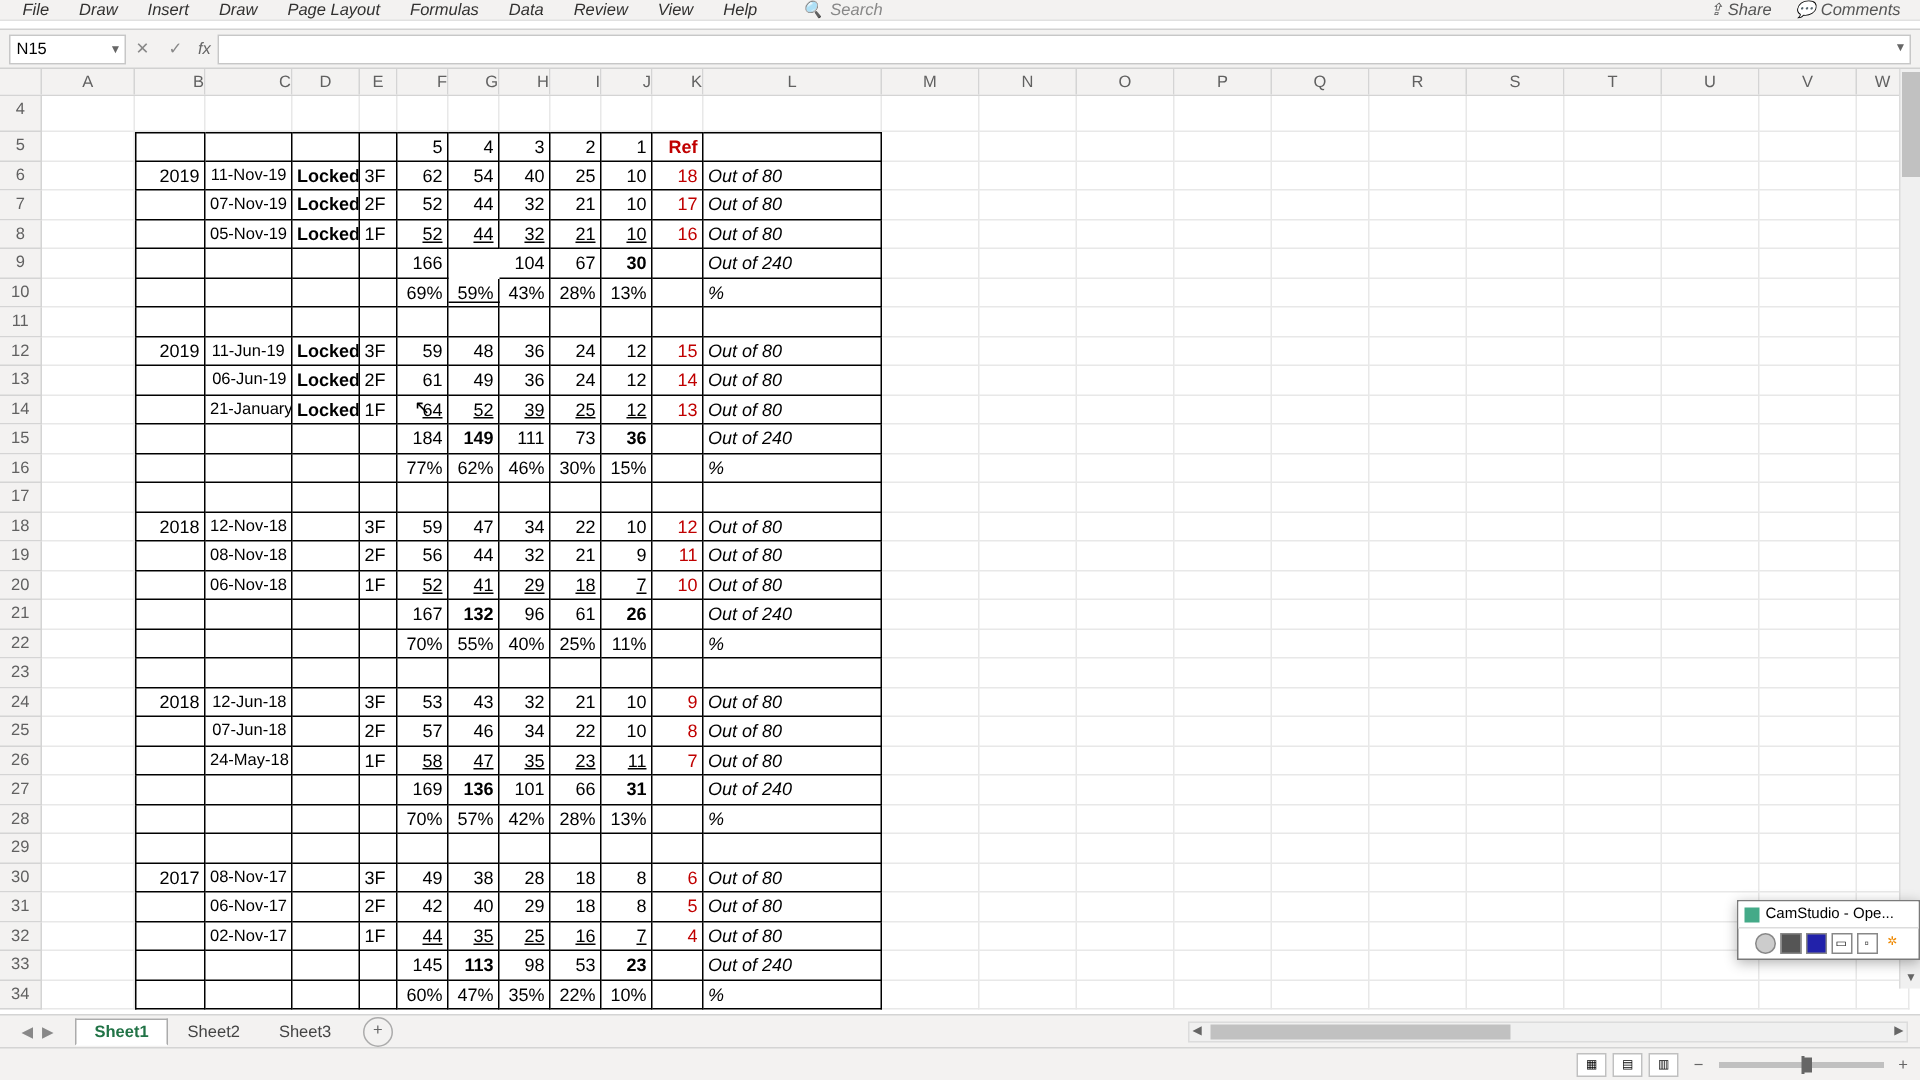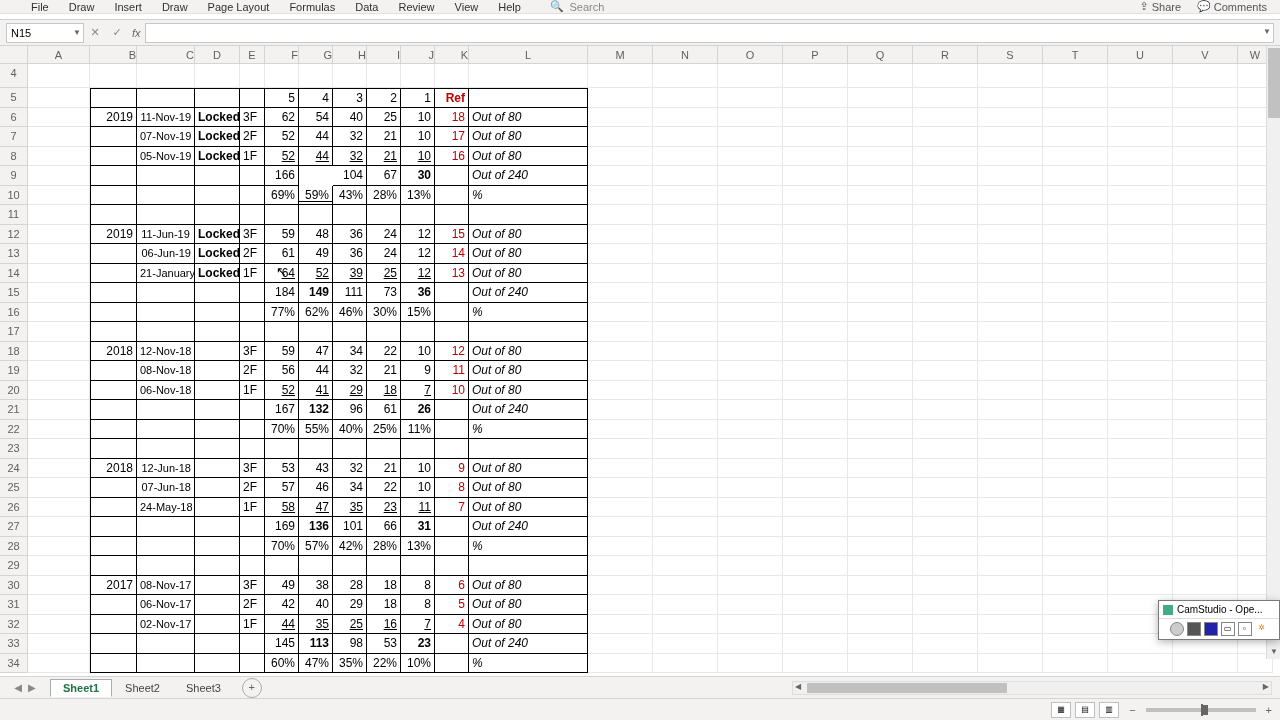--- a/index.html
+++ b/index.html
@@ -1,19 +1,19 @@
 <!DOCTYPE html>
 <html><head>
 <meta charset="utf-8">
 <style>
   * { box-sizing: border-box; margin: 0; padding: 0; }
   body { font-family: 'Segoe UI', Tahoma, sans-serif; font-size: 12px; background: #fff; overflow: hidden; width: 1280px; height: 720px; position: relative; }
   
   
-  .ribbon-tabs { height: 14px; background: #f3f2f1; border-bottom: 1px solid #e1e1e1; display: flex; align-items: center; padding-left: 21px; }
+  .ribbon-tabs { height: 14px; background: #f3f2f1; border-bottom: 1px solid #e1e1e1; display: flex; align-items: center; padding-left: 5px; font-style: italic; }
   .ribbon-tab { padding: 0 10px; font-size: 11px; color: #323130; cursor: pointer; }
   .ribbon-right { margin-left: auto; display: flex; align-items: center; padding-right: 5px; }
   .share-btn { color: #555; font-size: 11px; padding: 0 8px; display: flex; align-items: center; gap: 3px;}
   .comments-btn { color: #555; font-size: 11px; padding: 0 8px; display: flex; align-items: center; gap: 3px;}
   .search-box { display: flex; align-items: center; gap: 5px; margin-left: 20px; color: #888; font-size: 11px;}
   
   
   .formula-row { height: 26px; background: #f3f2f1; border-bottom: 1px solid #d1d1d1; display: flex; align-items: center; }
   .name-box { width: 78px; height: 20px; background: #fff; border: 1px solid #c7c7c7; margin-left: 6px; display:flex; align-items:center; padding: 0 4px; font-size:11px; position: relative;}
   .name-box .dd { position:absolute; right:2px; font-size:8px; color:#666;}

